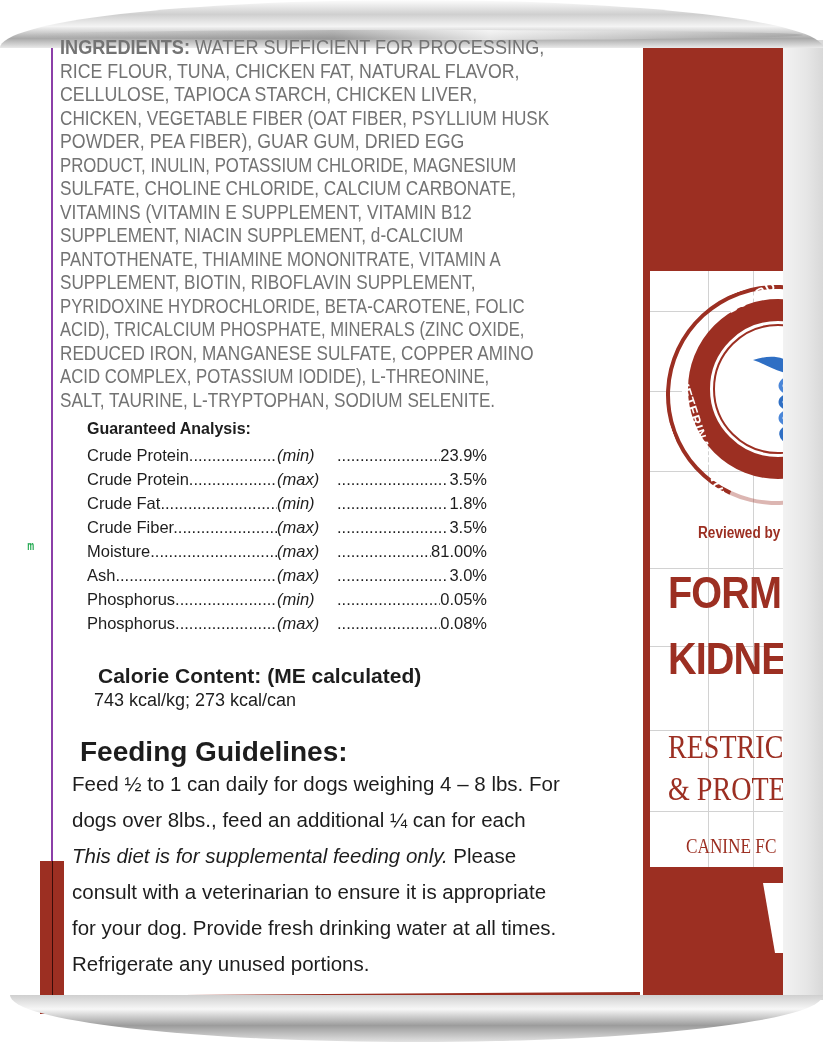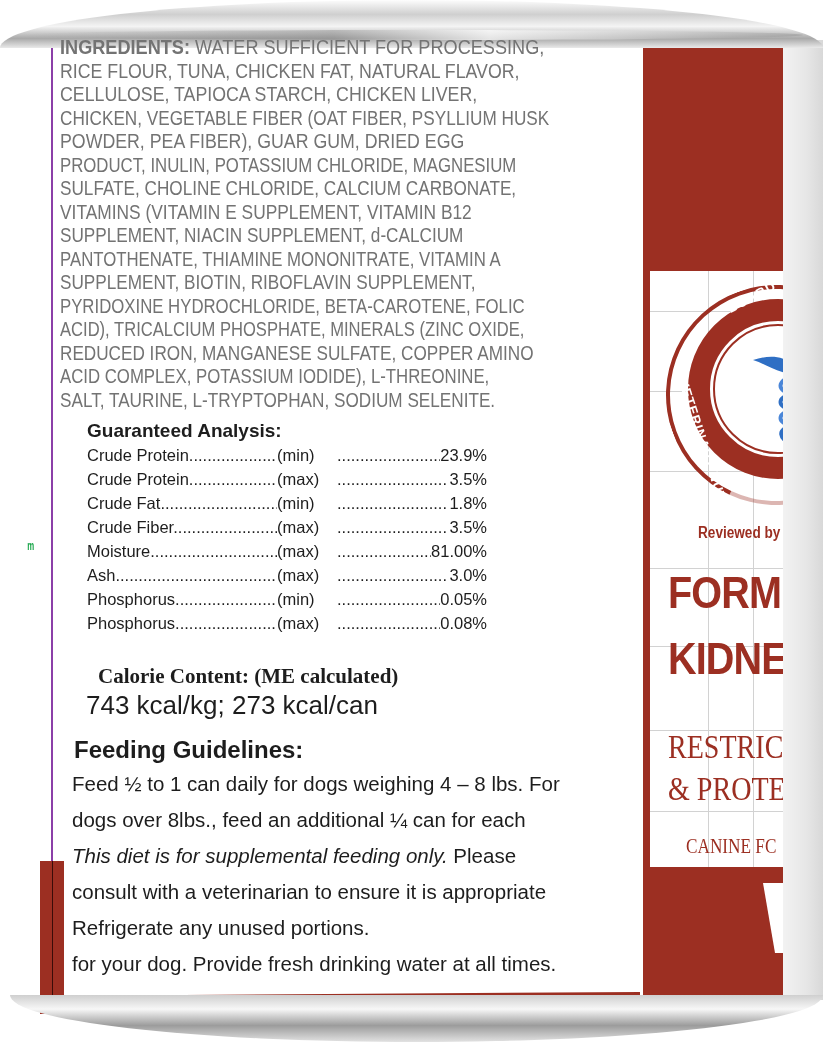--- a/index.html
+++ b/index.html
@@ -112,40 +112,40 @@
     
     .ingredients {
       position: absolute; left: 60px; top: 36px; width: 560px;
       font-size: 19.5px; line-height: 23.5px; color: #737373;
       font-family: "Liberation Sans", sans-serif;
     }
     .ing-line { display: block; white-space: nowrap; transform-origin: left; }
     .ing-label { font-weight: bold; }
 
     .ga-title {
-      position: absolute; left: 87px; top: 420px; font-size: 19px; font-weight: bold; white-space: nowrap;
+      position: absolute; left: 87px; top: 420px; font-size: 16px; font-weight: bold; white-space: nowrap;
     }
     .ga-table { position: absolute; left: 87px; top: 446px; width: 400px; }
     .ga-row {
       display: flex; height: 24px; align-items: baseline; font-size: 16.5px; white-space: nowrap;
     }
     .ga-name { width: 190px; overflow: hidden; }
     .ga-name .dots { letter-spacing: 0; }
-    .ga-qual { width: 60px; }
+    .ga-qual { width: 60px; font-style: italic; }
     .ga-fill { flex: 1; overflow: hidden; white-space: nowrap; color: #1d1d1d; }
     .ga-val { text-align: right; min-width: 40px; }
 
     .cal-title {
-      position: absolute; left: 98px; top: 664px; font-size: 21px; font-weight: bold; white-space: nowrap; font-family: Liberation Serif, serif;
+      position: absolute; left: 98px; top: 664px; font-size: 21px; font-weight: bold; white-space: nowrap;
     }
     .cal-value {
-      position: absolute; left: 86px; top: 690px; font-size: 26px; white-space: nowrap;
+      position: absolute; left: 94px; top: 690px; font-size: 18px; white-space: nowrap;
     }
     .feed-title {
-      position: absolute; left: 74px; top: 736px; font-size: 24px; font-weight: bold; white-space: nowrap;
+      position: absolute; left: 80px; top: 736px; font-size: 28px; font-weight: bold; white-space: nowrap;
     }
     .feed-body {
       position: absolute; left: 72px; top: 762px; width: 560px; font-size: 20.5px; line-height: 28px;
     }
     .feed-line { display: block; white-space: nowrap; margin-top: 8px; }
     .italic { font-style: italic; }
   </style>
 </head>
 <body>
 
@@ -270,15 +270,15 @@
 
 <div class="cal-title">Calorie Content: (ME calculated)</div>
 <div class="cal-value">743 kcal/kg; 273 kcal/can</div>
 
 <div class="feed-title">Feeding Guidelines:</div>
 <div class="feed-body">
   <span class="feed-line">Feed ½ to 1 can daily for dogs weighing 4 – 8 lbs. For</span>
   <span class="feed-line">dogs over 8lbs., feed an additional ¼ can for each</span>
   <span class="feed-line"><span class="italic">This diet is for supplemental feeding only.</span><span> Please</span></span>
   <span class="feed-line">consult with a veterinarian to ensure it is appropriate</span>
+  <span class="feed-line">for your dog. Provide fresh drinking water at all times.</span>
   <span class="feed-line">Refrigerate any unused portions.</span>
-  <span class="feed-line">for your dog. Provide fresh drinking water at all times.</span>
 </div>
 
 </body></html>

